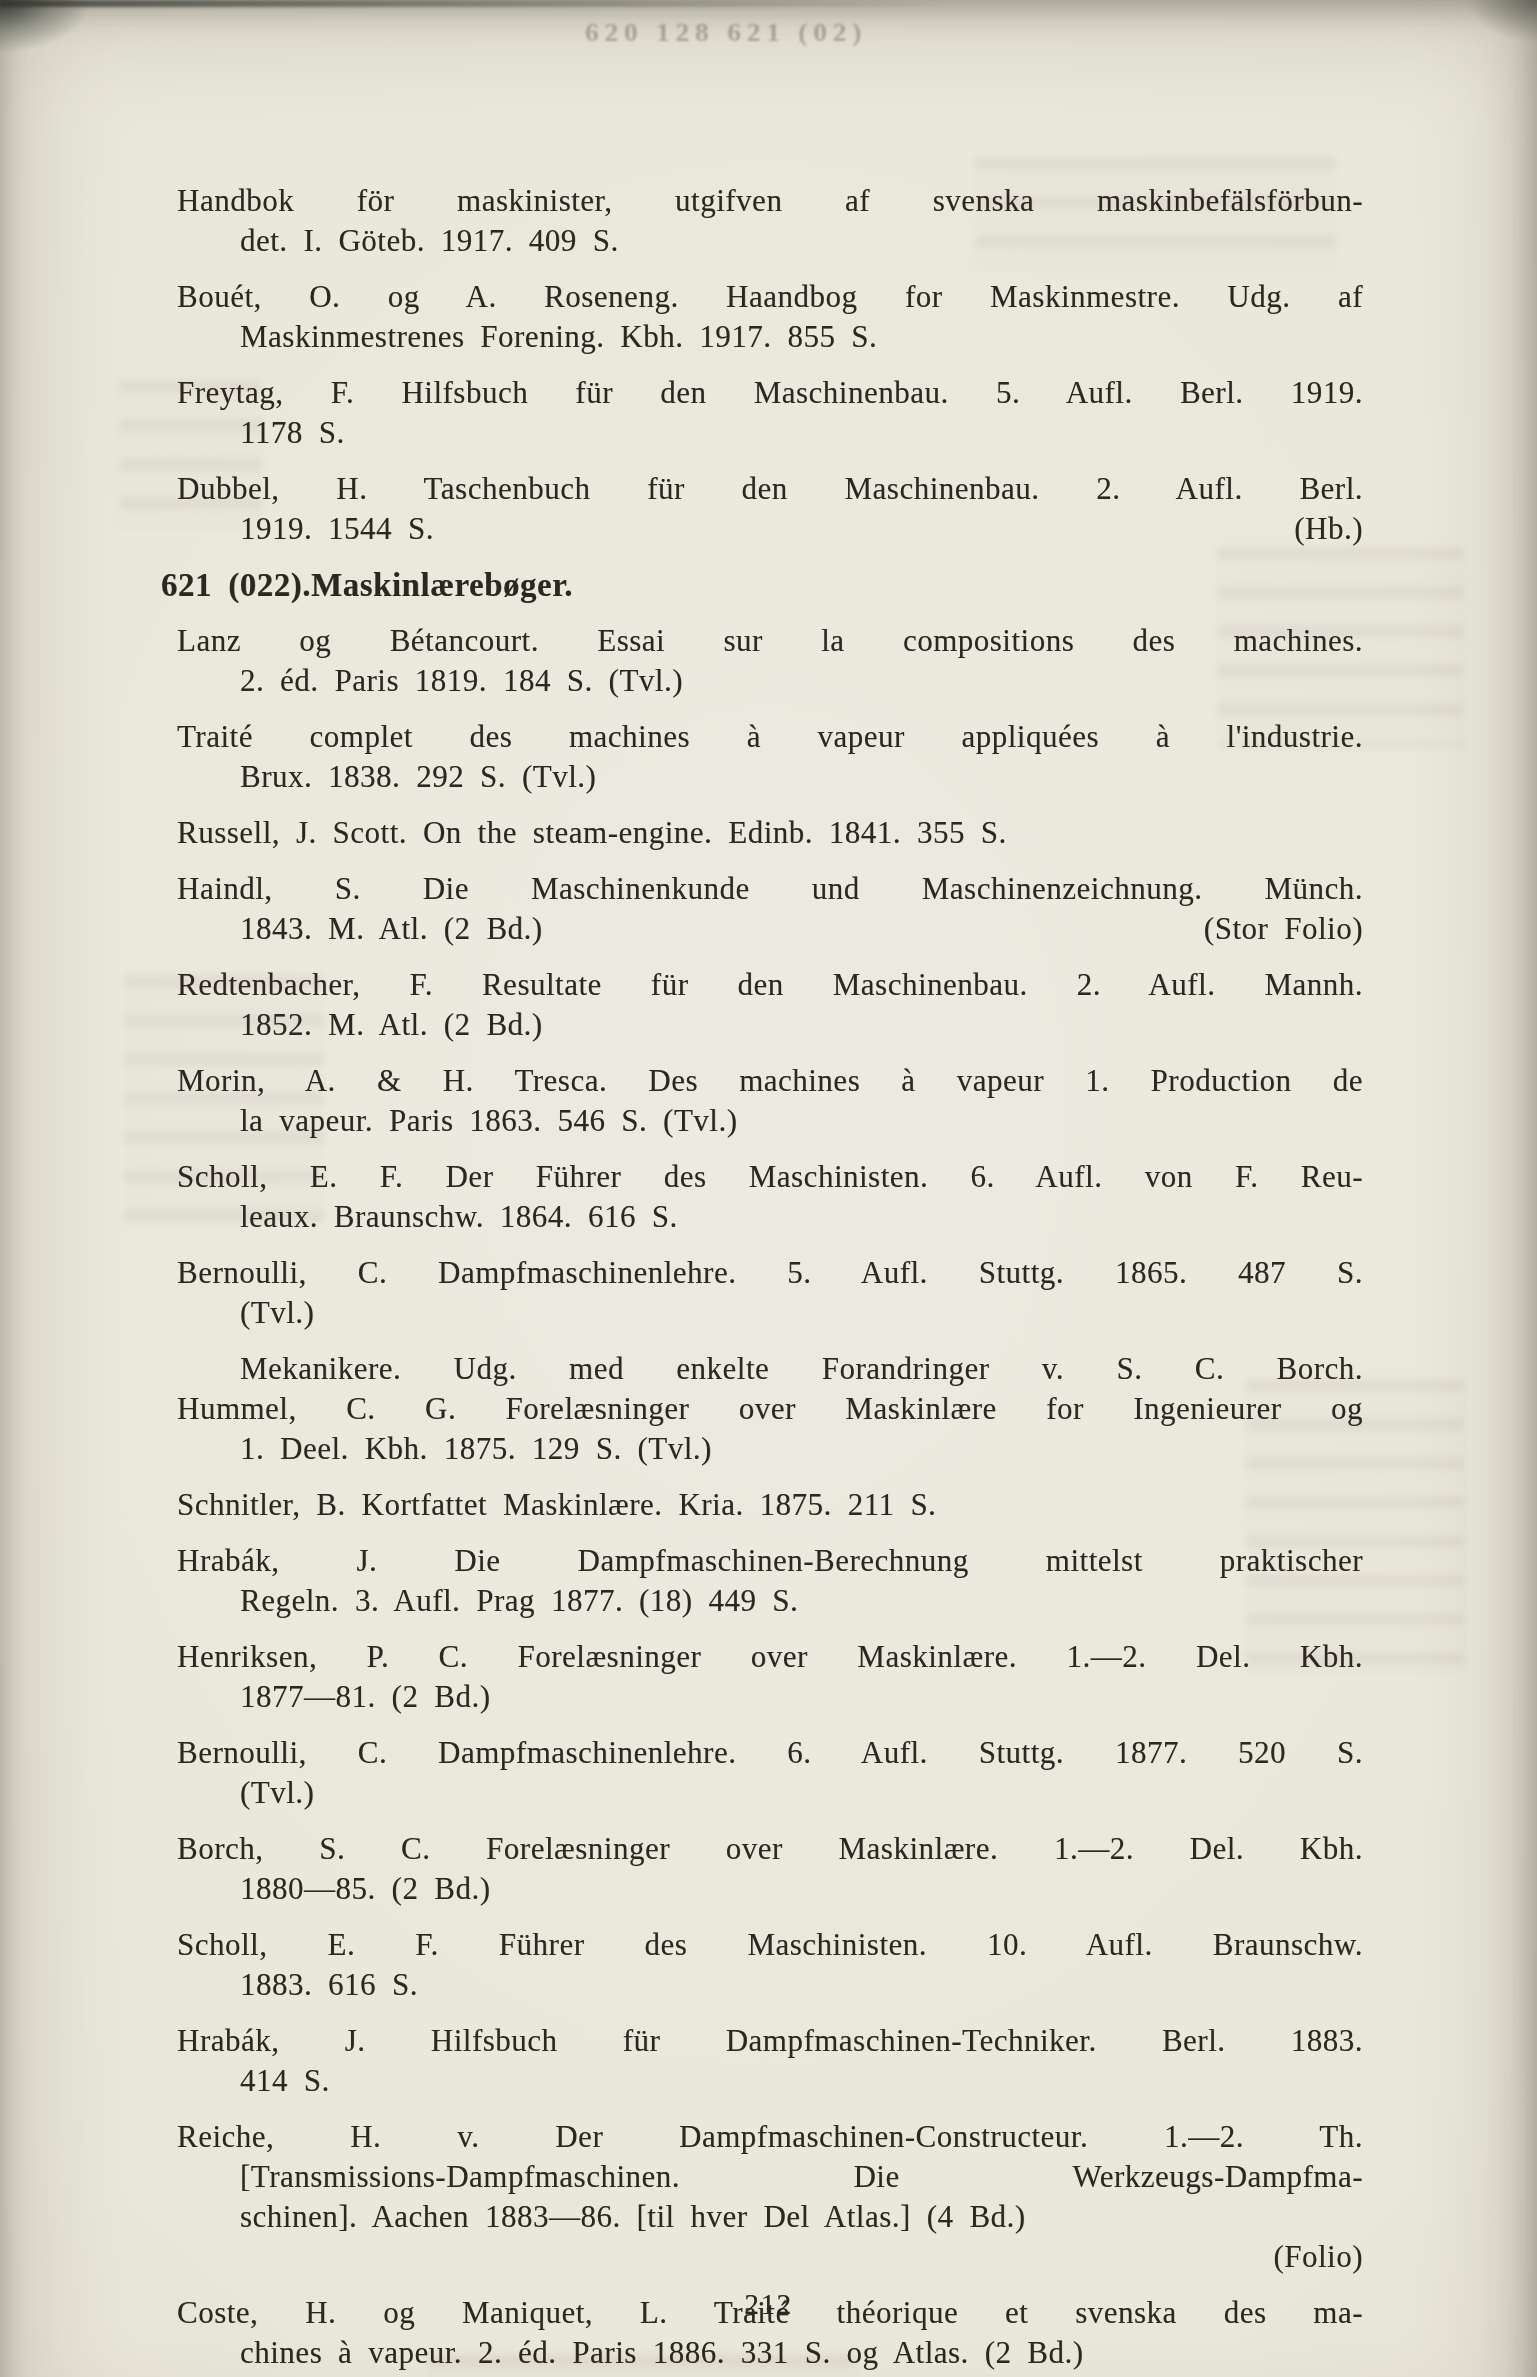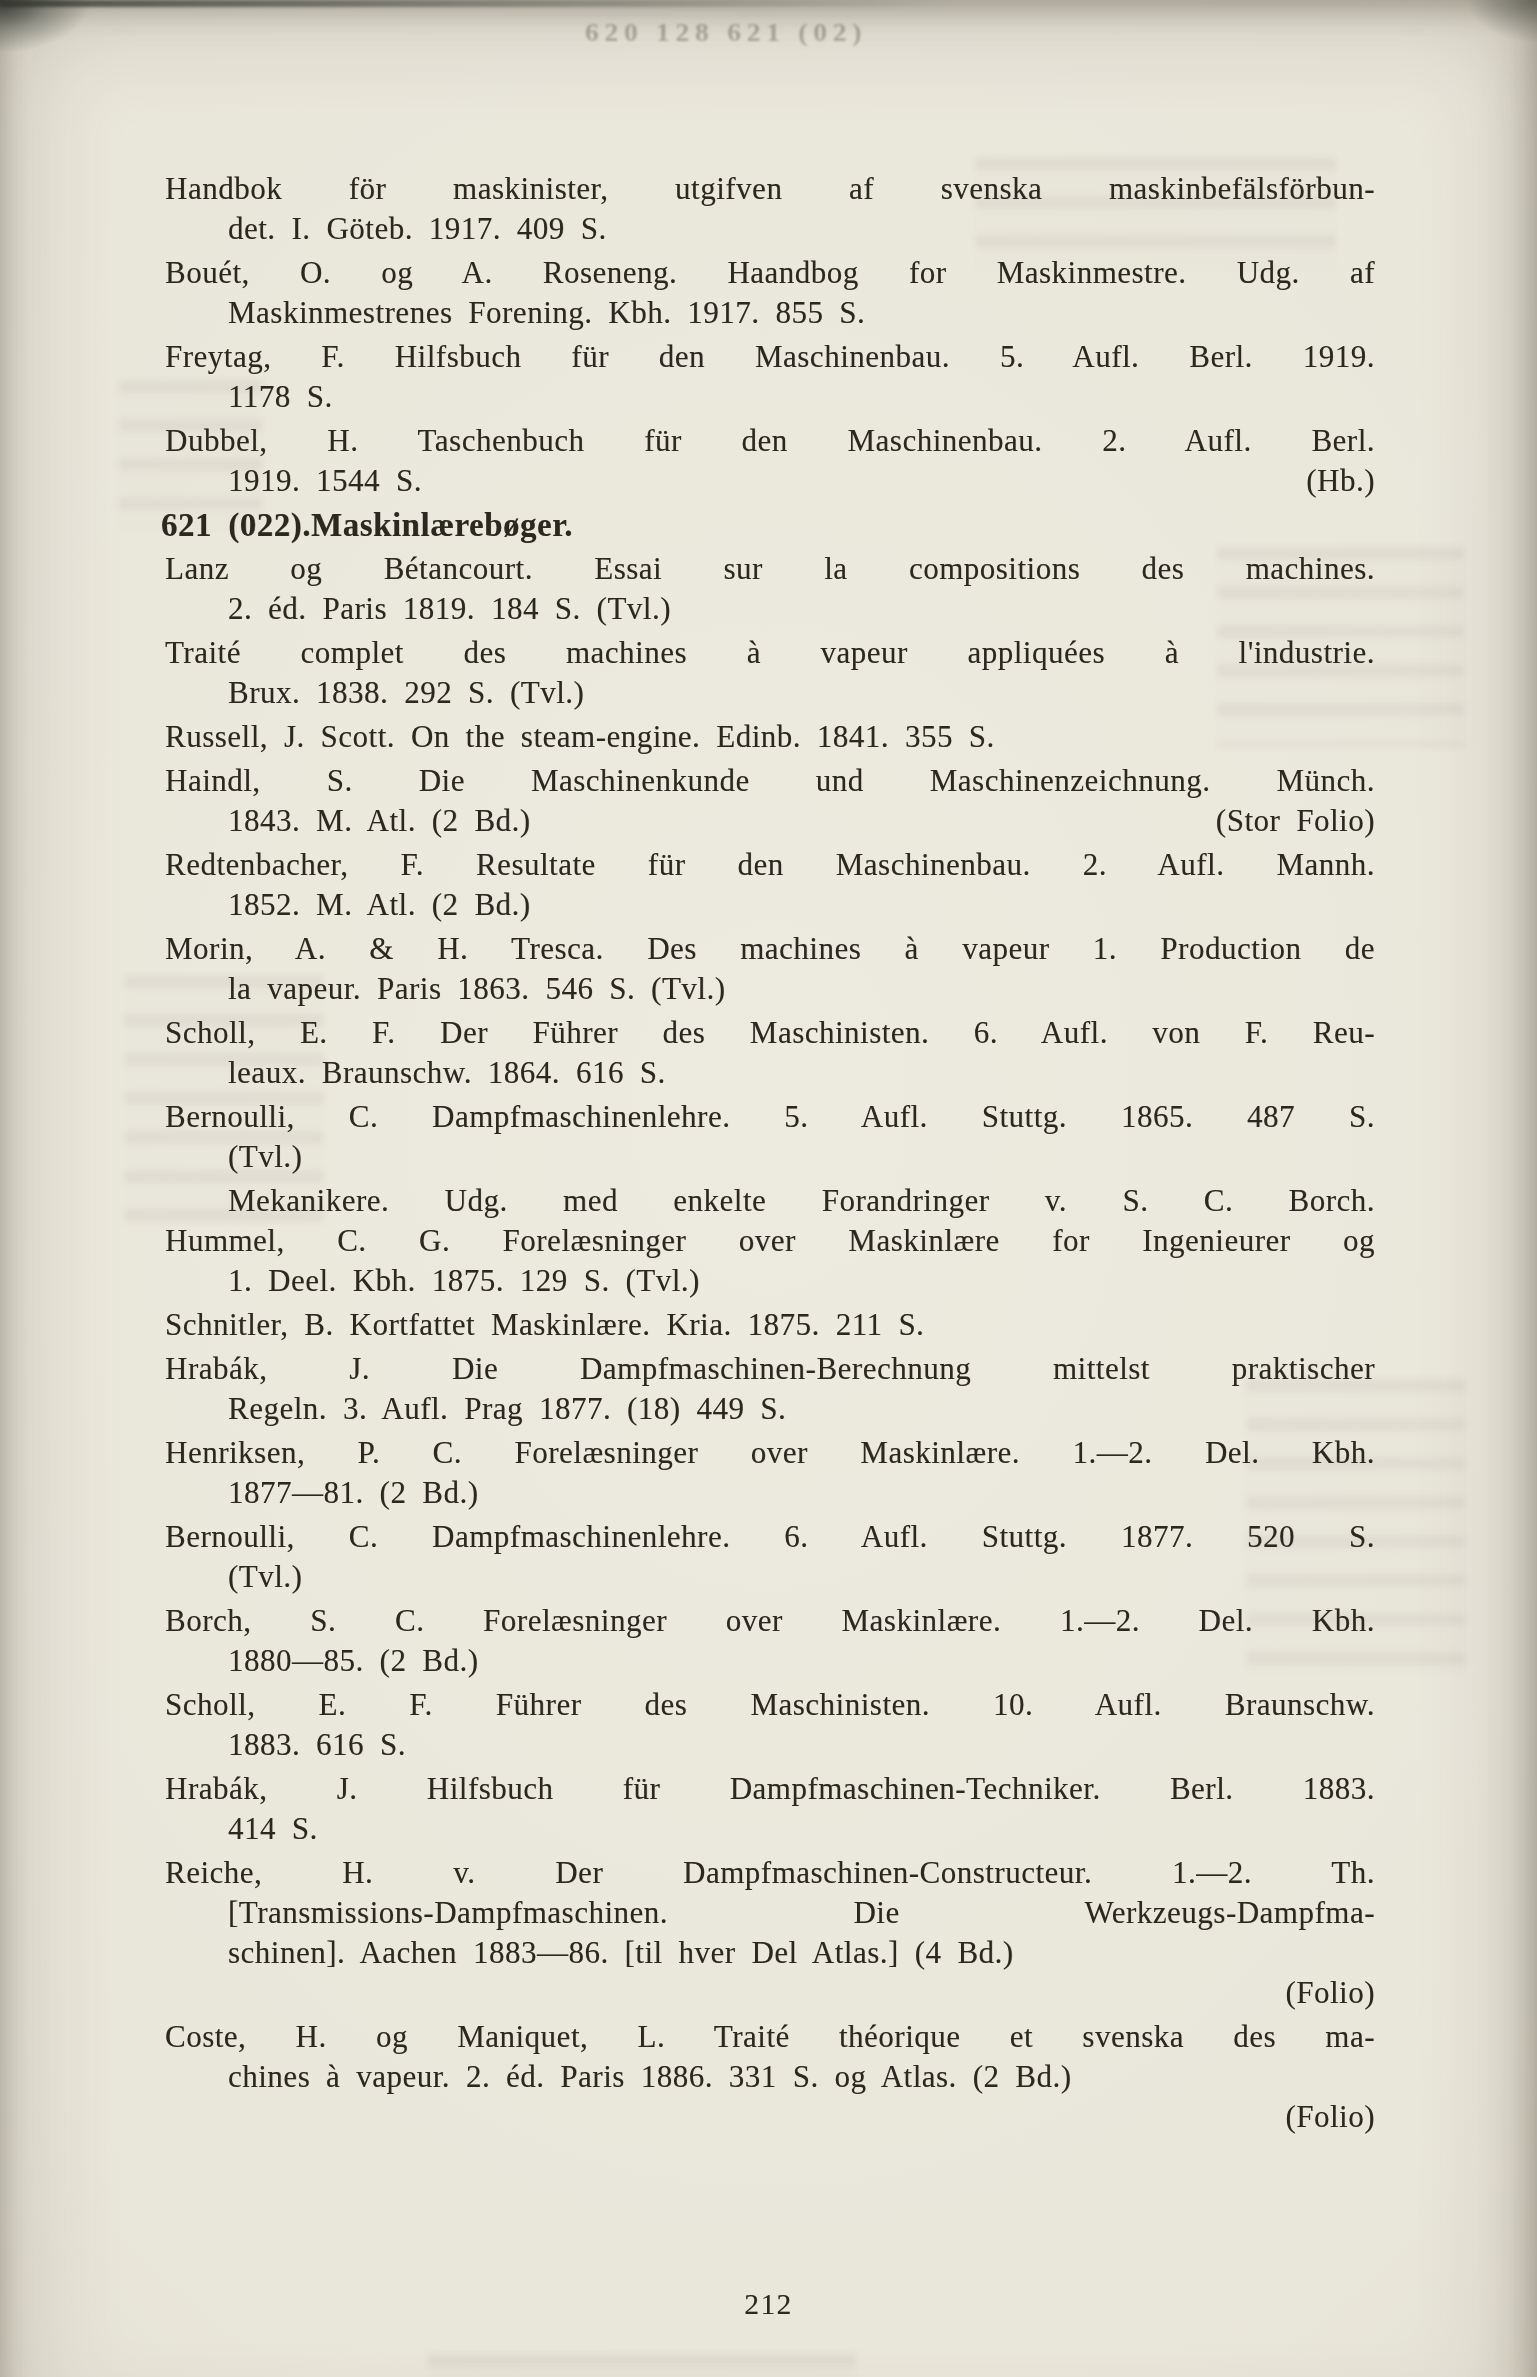--- a/index.html
+++ b/index.html
@@ -43,21 +43,21 @@
       rgba(126,119,101,0.02) 13.3px, rgba(126,119,101,0.02) 39px);
     filter: blur(3.3px);
     opacity: 0.75;
   }
   .content {
     position: absolute; left: 161px; top: 165px; width: 1218px; z-index: 3;
     font-size: 31px; line-height: 40px;
     letter-spacing: 0.5px; word-spacing: 7.6px;
     text-shadow: 0.3px 0.3px 0.4px rgba(44,40,32,0.35);
   }
-  .entry { margin: 4px; }
+  .entry { margin: 16px; }
   .line { display: block; }
   .line.indent { padding-left: 63px; }
   .line.just { text-align: justify; text-align-last: justify; }
   .line.has-right { display: flex; justify-content: space-between; align-items: baseline; }
   .line.right-only { text-align: right; }
   .b { font-weight: normal; }
   .heading-row {
     display: flex; align-items: baseline;
     font-weight: bold; font-size: 33px;
   }

